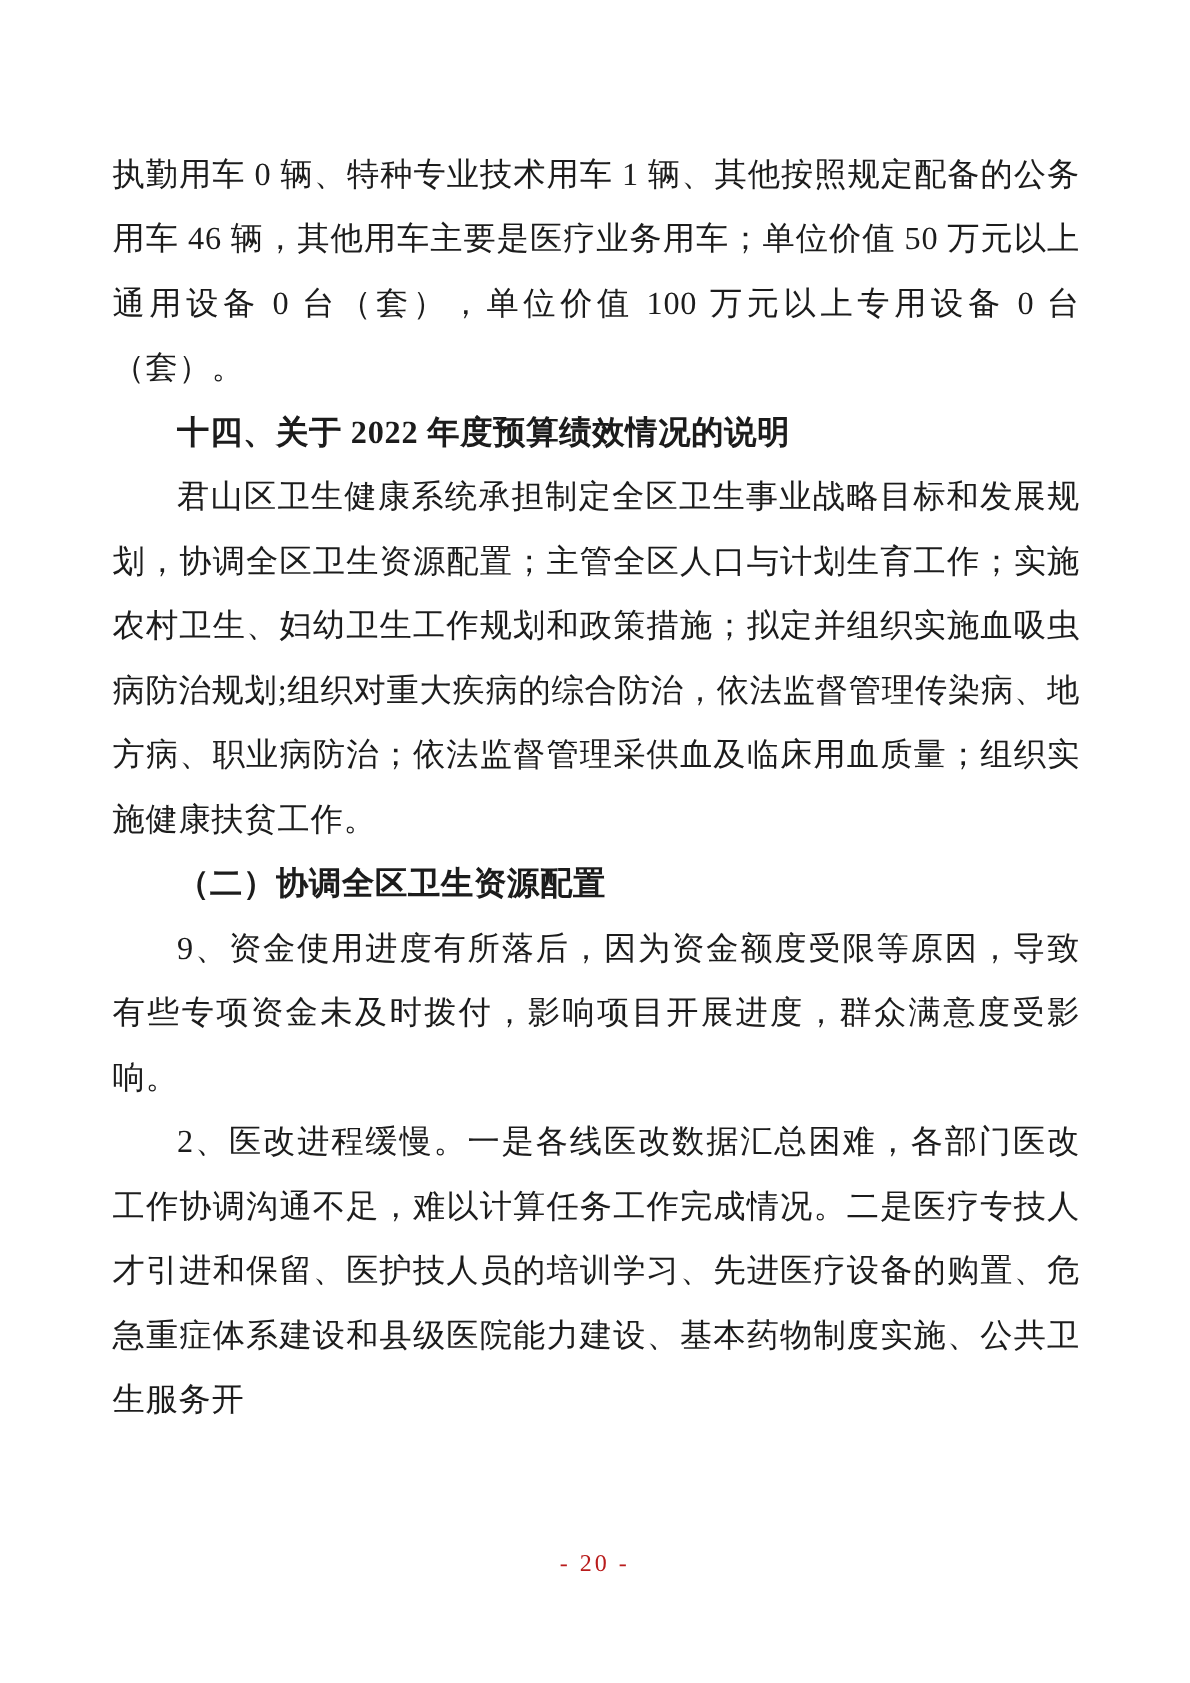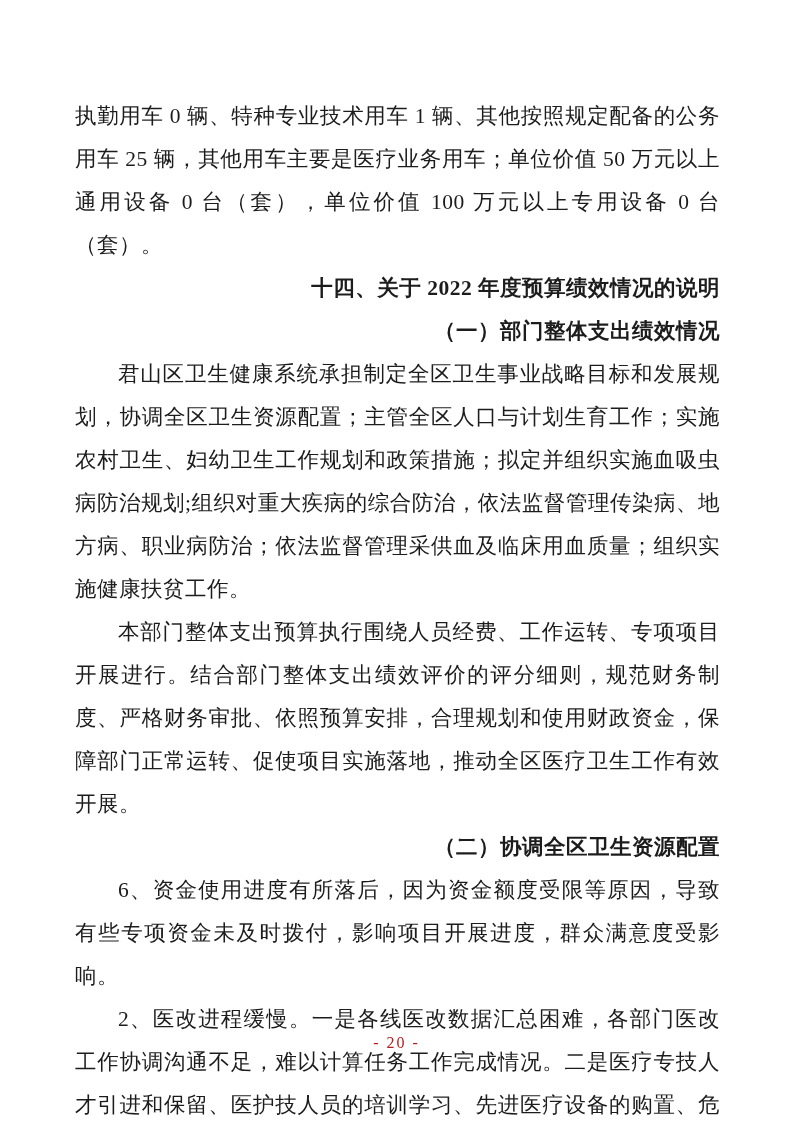--- a/index.html
+++ b/index.html
@@ -30,41 +30,39 @@
     text-align: justify;
     text-justify: inter-character;
     letter-spacing: 0.5px;
     word-break: break-all;
   }
   .content p.indent {
     text-indent: 2em;
   }
   .content p.heading {
     font-weight: bold;
-    text-align: right;
+    text-align: left;
   }
   .footer {
     position: absolute;
     top: 1034px;
     left: 0;
     width: 100%;
     text-align: center;
     font-size: 16px;
     letter-spacing: 2px;
     color: #b91c1c;
   }
 </style>
 </head>
 <body>
 
 <div class="page">
   <div class="content">
-    <p class="body">执勤用车 0 辆、特种专业技术用车 1 辆、其他按照规定配备的公务用车 25 辆，其他用车主要是医疗业务用车；单位价值 50 万元以上通用设备 0 台（套），单位价值 100 万元以上专用设备 0 台（套）。</p>
+    <p class="body">执勤用车 0 辆、特种专业技术用车 1 辆、其他按照规定配备的公务用车 46 辆，其他用车主要是医疗业务用车；单位价值 50 万元以上通用设备 0 台（套），单位价值 100 万元以上专用设备 0 台（套）。</p>
     <p class="heading indent">十四、关于 2022 年度预算绩效情况的说明</p>
-    <p class="heading indent">（一）部门整体支出绩效情况</p>
     <p class="body indent">君山区卫生健康系统承担制定全区卫生事业战略目标和发展规划，协调全区卫生资源配置；主管全区人口与计划生育工作；实施农村卫生、妇幼卫生工作规划和政策措施；拟定并组织实施血吸虫病防治规划;组织对重大疾病的综合防治，依法监督管理传染病、地方病、职业病防治；依法监督管理采供血及临床用血质量；组织实施健康扶贫工作。</p>
-    <p class="body indent">本部门整体支出预算执行围绕人员经费、工作运转、专项项目开展进行。结合部门整体支出绩效评价的评分细则，规范财务制度、严格财务审批、依照预算安排，合理规划和使用财政资金，保障部门正常运转、促使项目实施落地，推动全区医疗卫生工作有效开展。</p>
     <p class="heading indent">（二）协调全区卫生资源配置</p>
-    <p class="body indent">6、资金使用进度有所落后，因为资金额度受限等原因，导致有些专项资金未及时拨付，影响项目开展进度，群众满意度受影响。</p>
+    <p class="body indent">9、资金使用进度有所落后，因为资金额度受限等原因，导致有些专项资金未及时拨付，影响项目开展进度，群众满意度受影响。</p>
     <p class="body indent">2、医改进程缓慢。一是各线医改数据汇总困难，各部门医改工作协调沟通不足，难以计算任务工作完成情况。二是医疗专技人才引进和保留、医护技人员的培训学习、先进医疗设备的购置、危急重症体系建设和县级医院能力建设、基本药物制度实施、公共卫生服务开</p>
   </div>
   <div class="footer">- 20 -</div>
 </div>
 
 </body></html>

